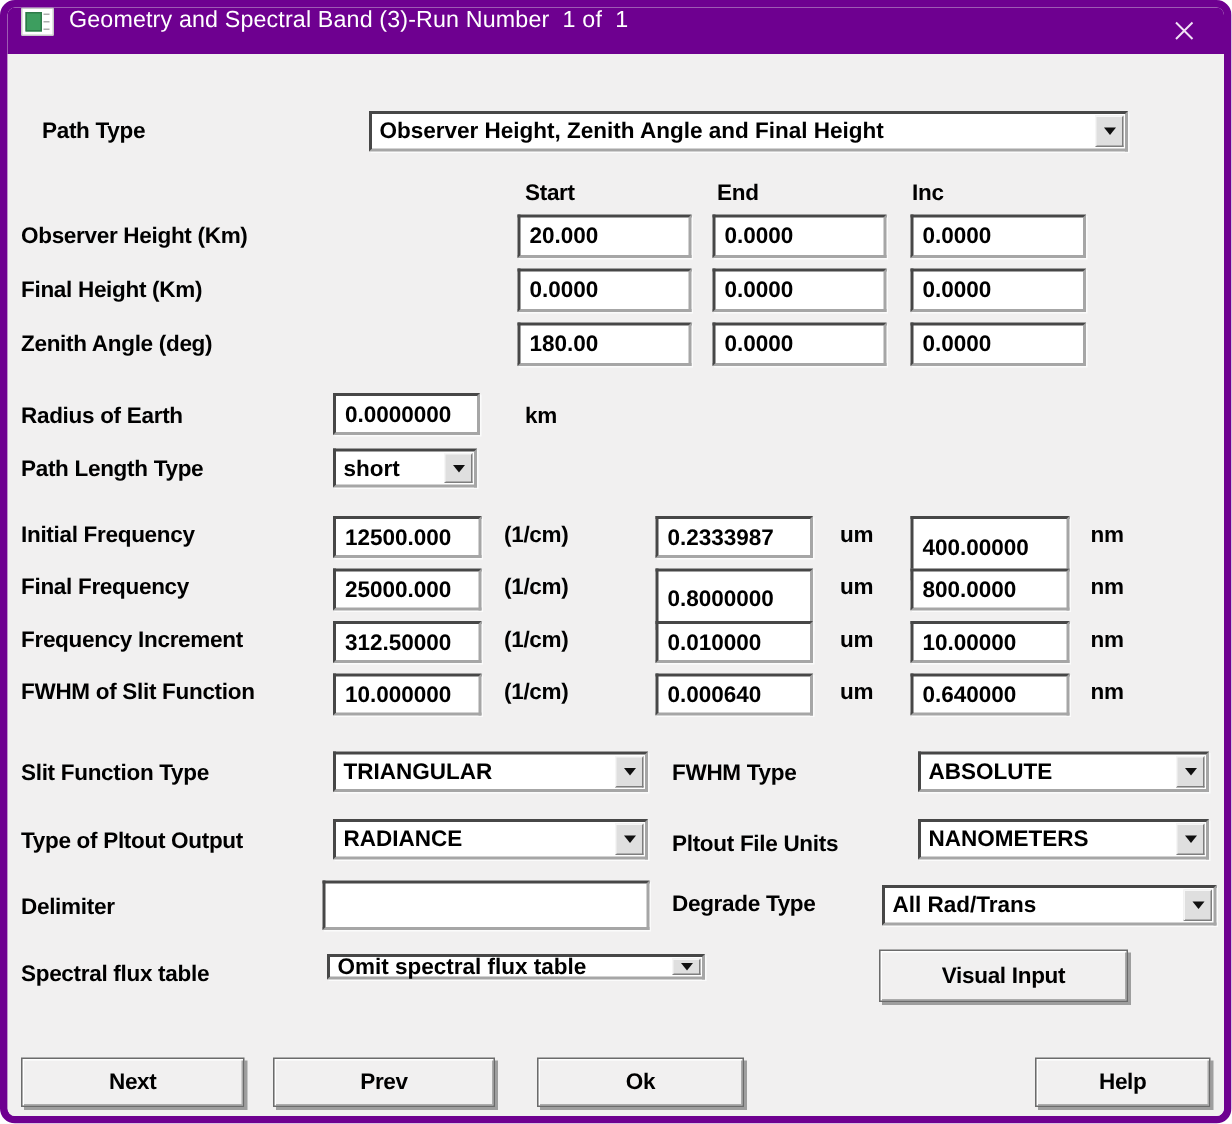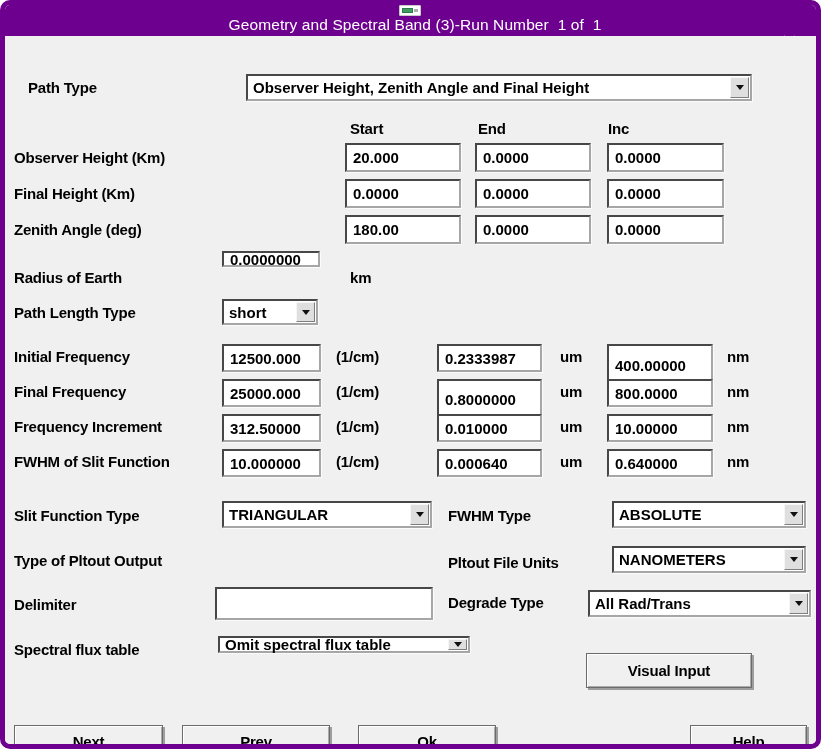--- a/index.html
+++ b/index.html
@@ -4,21 +4,21 @@
 <style>
   html,body { margin:0; padding:0; background:#ffffff; }
   .window {
     position:relative; width:821px; height:749px; box-sizing:border-box;
     border:5px solid #6E0090; border-radius:10px; overflow:hidden;
     background:#F1F0F0;
     font-family:"Liberation Sans", sans-serif;
   }
   .titlebar {
     position:relative; height:31px; background:#6E0090;
-    display:flex; align-items:center; padding:0 10px 0 9px;flex-direction:column;
+    display:flex; padding:0 10px 0 9px;
   }
   .app-icon {
     width:22px; height:19px; background:#FFFFFF; border:1px solid #C9C9C9;
     box-sizing:border-box; display:flex; padding:2px; gap:1px; border-radius:1px;
   }
   .app-icon .green { width:11px; height:100%; background:#3D9E5F; border:1px solid #2E7A49; box-sizing:border-box; }
   .app-icon .lines { display:flex; flex-direction:column; justify-content:space-between; flex:1; padding:1px 0; }
   .app-icon .lines i { display:block; height:1px; background:#ADADAD; }
   .title {
     color:#FFFFFF; font-size:15.5px; margin-left:10px; white-space:pre; letter-spacing:0.1px;
@@ -55,21 +55,21 @@
   .tri {
     width:0; height:0;
     border-left:4px solid transparent; border-right:4px solid transparent;
     border-top:5px solid #101010;
   }
   .btn {
     position:absolute; background:#F1F0F0; box-sizing:border-box;
     border:1px solid #6B6B6B;
     box-shadow: inset 1px 1px 0 #FFFFFF, inset -1px -1px 0 #ABABAB, 2px 2px 0 #9E9E9E;
     display:flex; align-items:center; justify-content:center;
-    font-size:15px; font-weight:bold; color:#000; letter-spacing:-0.2px;margin-top:20px;
+    font-size:15px; font-weight:bold; color:#000; letter-spacing:-0.2px;
   }
 </style>
 </head>
 <body>
 
 <div class="window">
 
   <div class="titlebar">
     <span class="app-icon">
       <span class="green"></span>
@@ -110,21 +110,21 @@
     <div class="tfield" style="left:340px;top:143px;width:116px;height:29px">0.0000</div>
     <div class="tfield" style="left:470px;top:143px;width:116px;height:29px">0.0000</div>
     <div class="tfield" style="left:602px;top:143px;width:117px;height:29px">0.0000</div>
 
     <div class="lbl" style="left:9px;top:185px">Zenith Angle (deg)</div>
     <div class="tfield" style="left:340px;top:179px;width:116px;height:29px">180.00</div>
     <div class="tfield" style="left:470px;top:179px;width:116px;height:29px">0.0000</div>
     <div class="tfield" style="left:602px;top:179px;width:117px;height:29px">0.0000</div>
 
     <div class="lbl" style="left:9px;top:233px">Radius of Earth</div>
-    <div class="tfield" style="left:217px;top:215px;width:98px;height:16px">0.0000000</div>
+    <div class="tfield" style="left:217px;top:226px;width:98px;height:28px">0.0000000</div>
     <div class="lbl" style="left:345px;top:233px">km</div>
 
     <div class="lbl" style="left:9px;top:268px">Path Length Type</div>
     <div class="combo" style="left:217px;top:263px;width:96px;height:26px">
       <span>short</span>
       <span class="combo-btn">
           <i class="tri"></i>
         </span>
     </div>
 
@@ -169,20 +169,26 @@
     </div>
     <div class="lbl" style="left:443px;top:471px">FWHM Type</div>
     <div class="combo" style="left:607px;top:465px;width:194px;height:27px">
       <span>ABSOLUTE</span>
       <span class="combo-btn">
           <i class="tri"></i>
         </span>
     </div>
 
     <div class="lbl" style="left:9px;top:516px">Type of Pltout Output</div>
+    <div class="combo" style="left:217px;top:510px;width:210px;height:27px">
+      <span>RADIANCE</span>
+      <span class="combo-btn">
+          <i class="tri"></i>
+        </span>
+    </div>
     <div class="lbl" style="left:443px;top:518px">Pltout File Units</div>
     <div class="combo" style="left:607px;top:510px;width:194px;height:27px">
       <span>NANOMETERS</span>
       <span class="combo-btn">
           <i class="tri"></i>
         </span>
     </div>
 
     <div class="lbl" style="left:9px;top:560px">Delimiter</div>
     <div class="tfield" style="left:210px;top:551px;width:218px;height:33px"></div>

